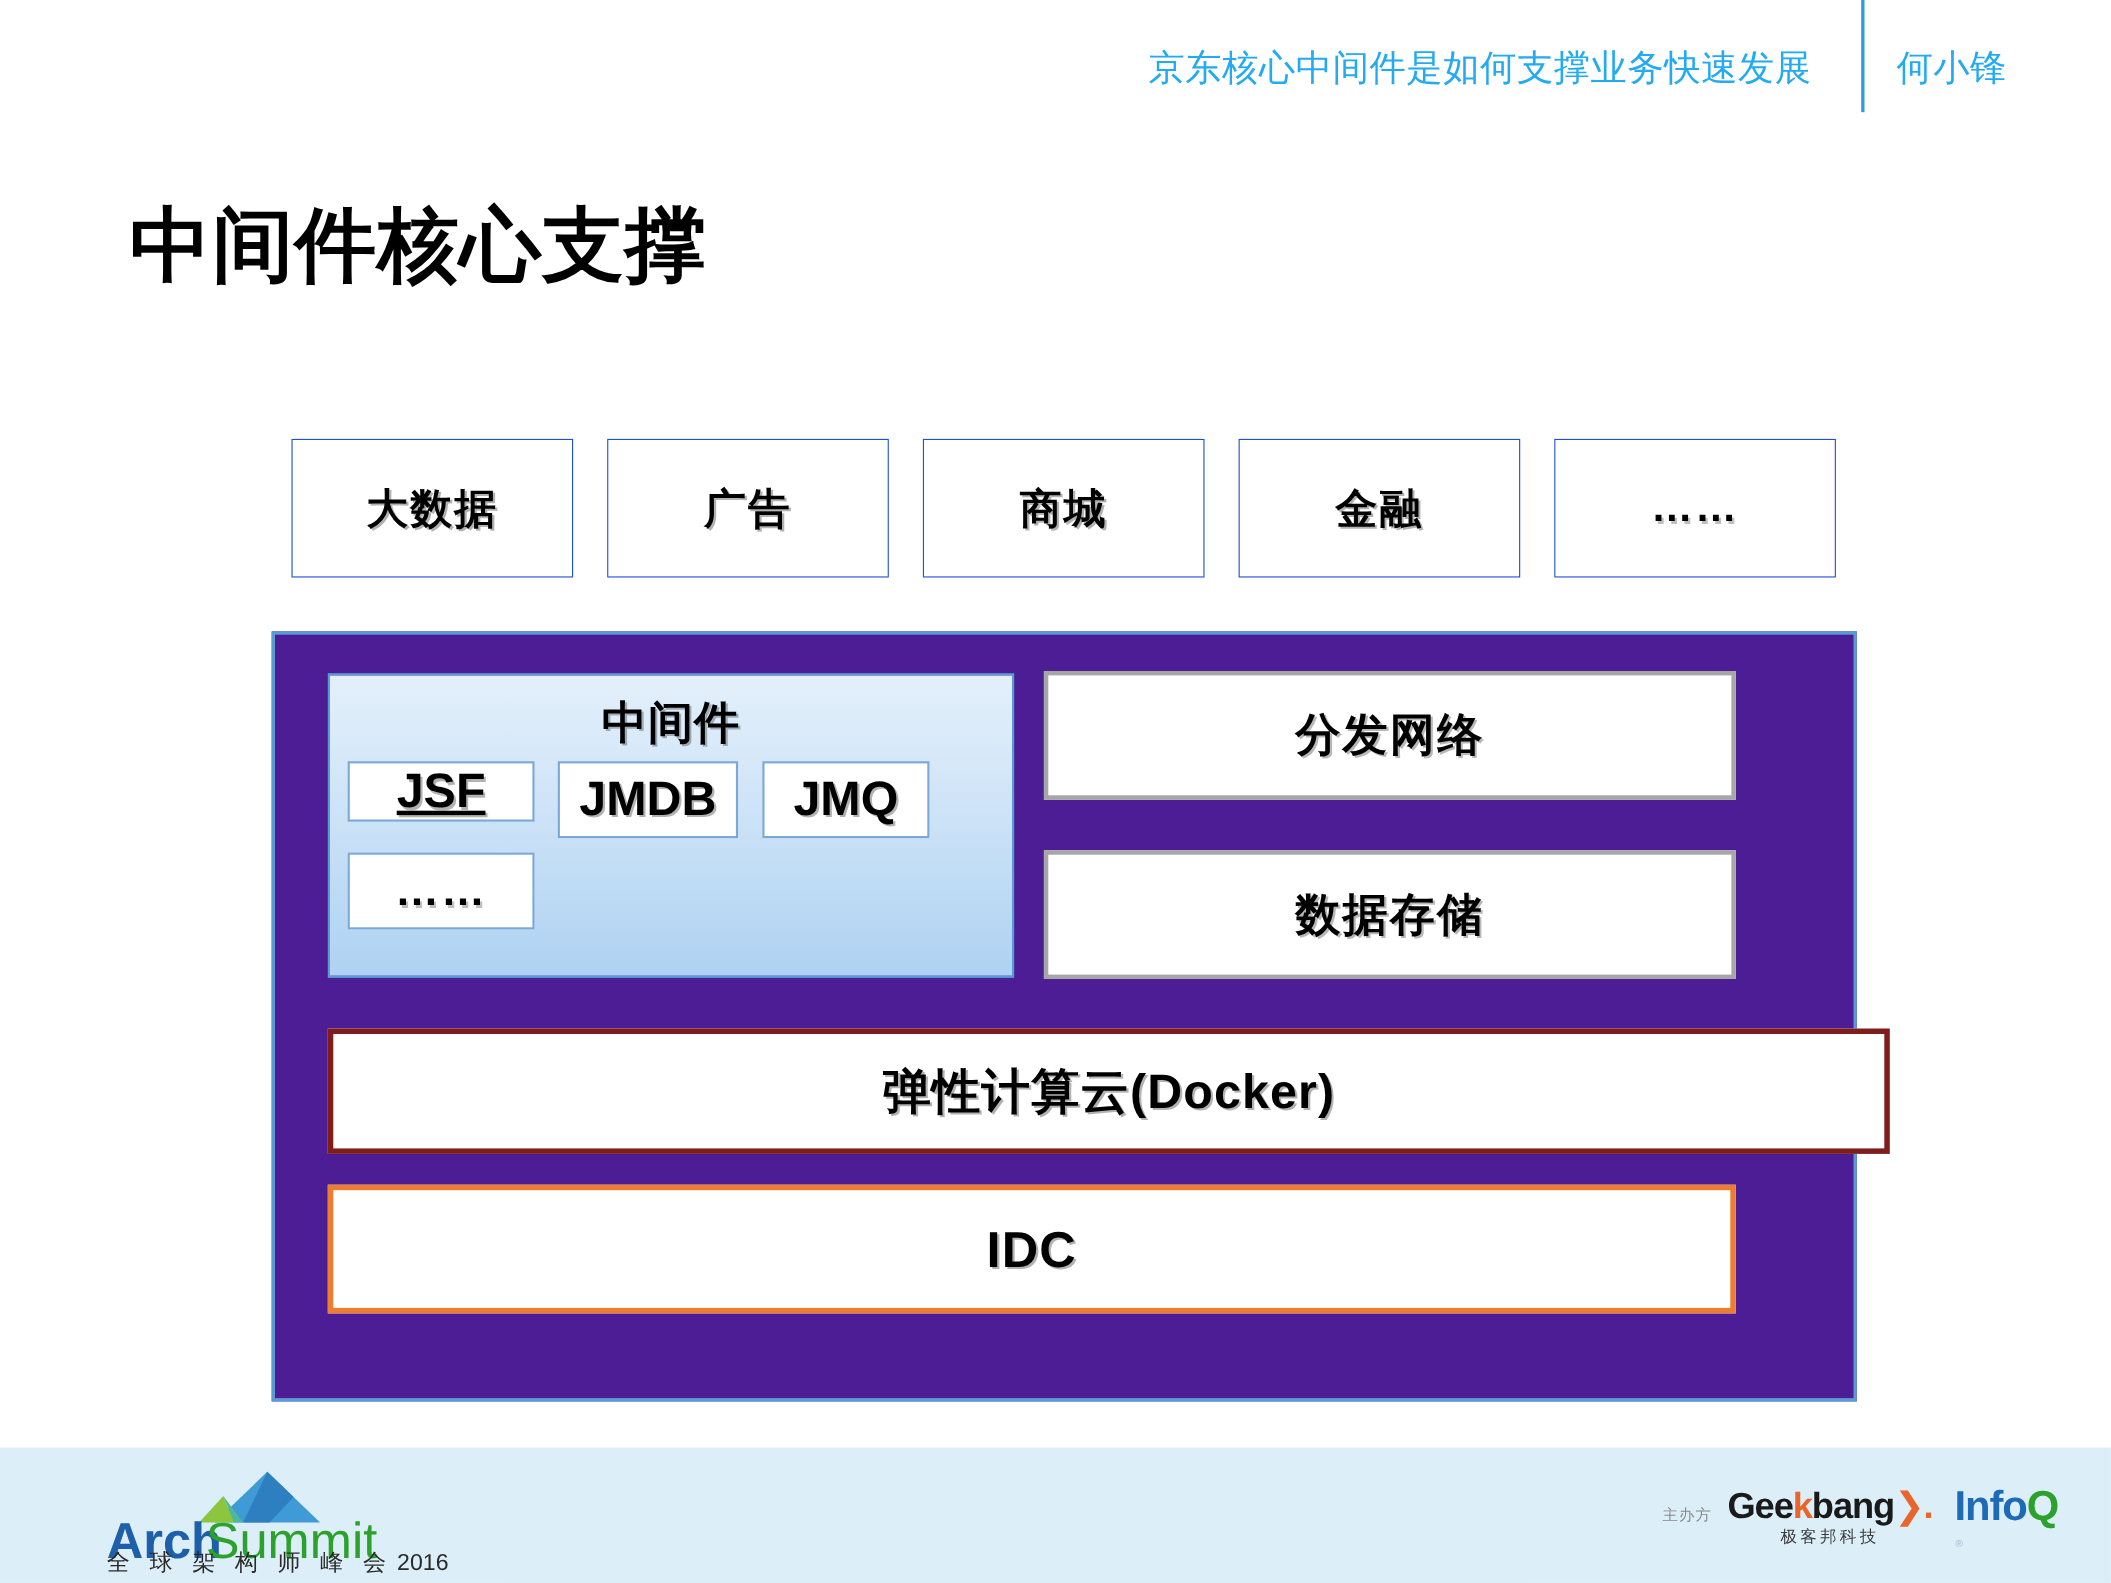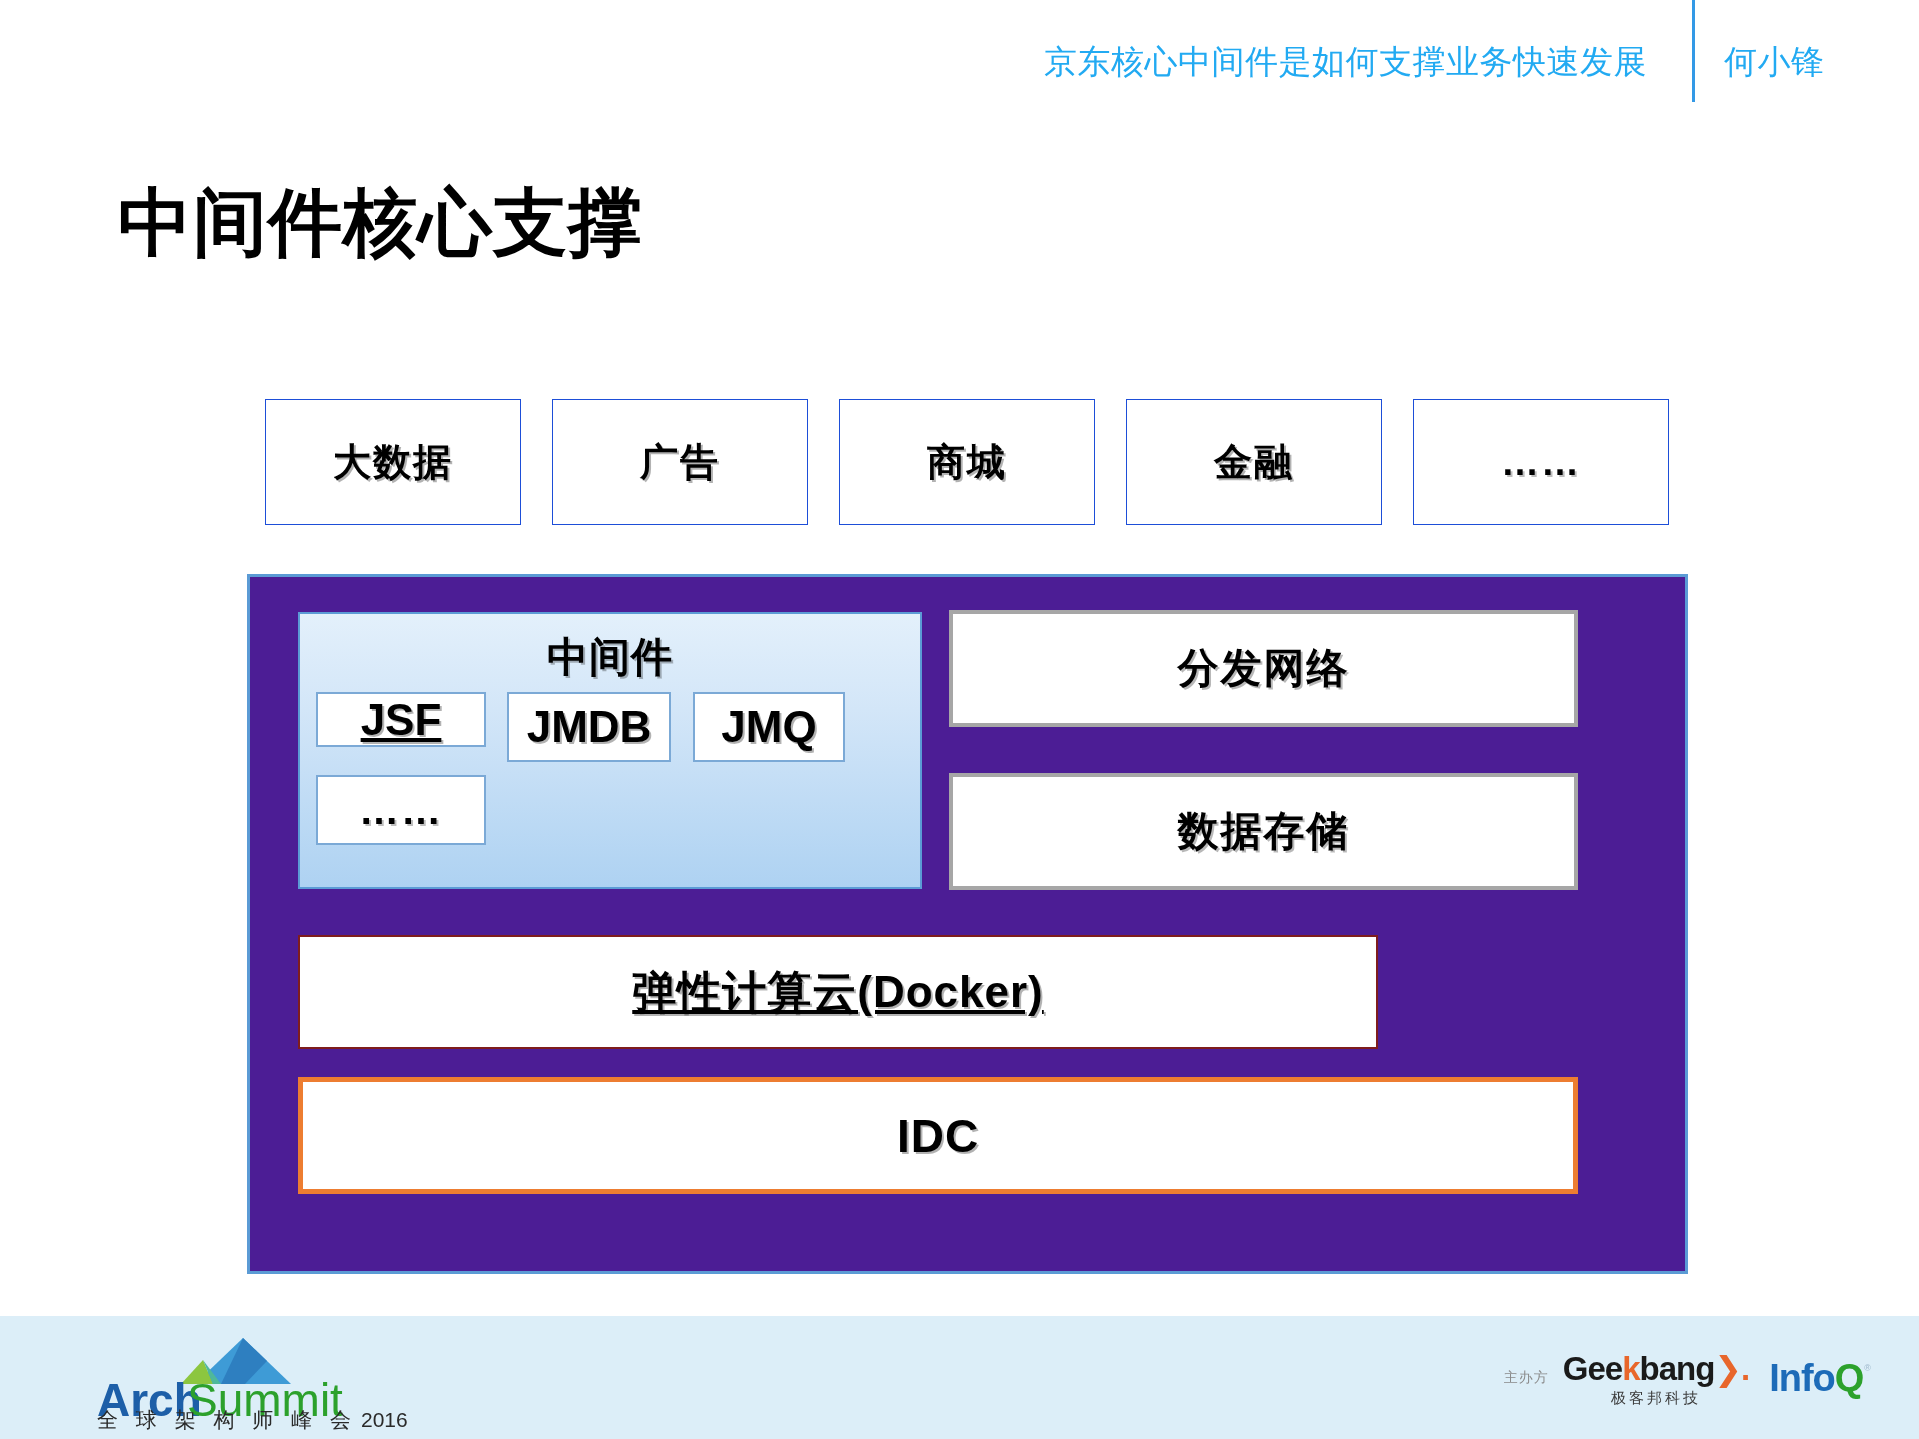--- a/index.html
+++ b/index.html
@@ -182,29 +182,28 @@
     letter-spacing: 2px;
   }
   #svc-cdn     { left: 699px; top: 33px;  width: 629px; height: 117px; }
   #svc-storage { left: 699px; top: 180px; width: 629px; height: 117px; margin-top: 16px; }
 
   
   #docker-layer {
     position: absolute;
     left: 48px;
     top: 358px;
-    width: 1080px;
+    width: 1420px;
     height: 114px;
-    border: 2px solid #7f1d1d;
+    border: 5px solid #7f1d1d;
     background: #ffffff;
     display: flex;
     align-items: center;
     justify-content: center;
     box-sizing: border-box;
-    text-decoration: underline;
   }
   #docker-layer .box-label {
     font-size: 44px;
     font-weight: bold;
     color: #000000;
     text-shadow: 2px 2px 0 rgba(0,0,0,0.30);
     letter-spacing: 1px;
   }
 
   
@@ -280,20 +279,21 @@
     font-size: 15px;
     color: #3B3B3B;
     letter-spacing: 3px;
     margin-top: 5px;
     white-space: nowrap;
   }
   #infoq-logo {
     display: flex;
     align-items: flex-start;
     margin-left: 6px;
+    flex-direction: column;
   }
   #infoq-wordmark {
     font-size: 38px;
     font-weight: bold;
     color: #1D6BB8;
     letter-spacing: -1px;
     white-space: nowrap;
   }
   #infoq-wordmark .iq-q { color: #2CA12C; }
   #infoq-tm {

